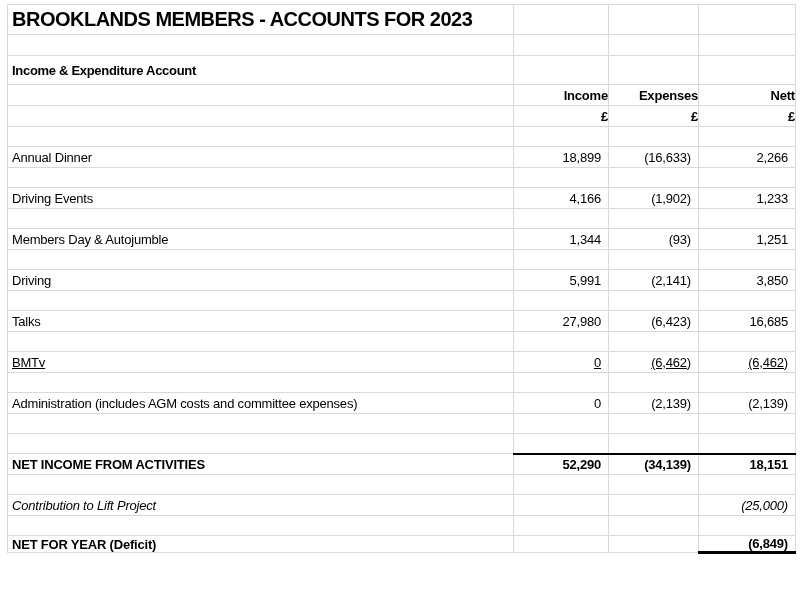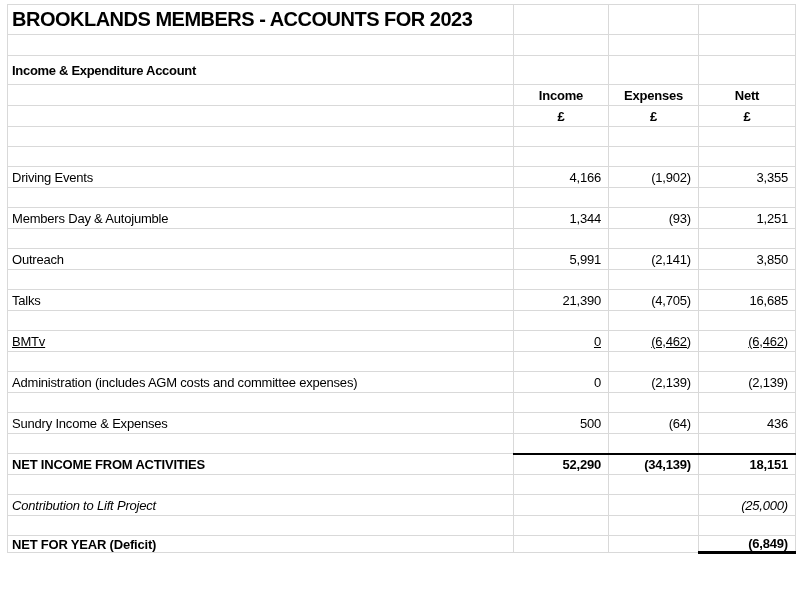--- a/index.html
+++ b/index.html
@@ -39,21 +39,21 @@
   td.label{
     text-align:left;
     padding-left:4px;
   }
   td.num{
     text-align:right;
     padding-right:7px;
     font-variant-numeric:tabular-nums;
   }
   td.ctr{
-    text-align:center;
+    text-align:right;
     font-weight:bold;
   }
   tr.title-row td.label{
     font-size:20px;
     font-weight:bold;
     letter-spacing:-0.5px;
   }
   tr.section-row td.label{
     font-size:13px;
     font-weight:bold;
@@ -108,66 +108,72 @@
           <td class="ctr">£</td>
           <td class="ctr">£</td>
           <td class="ctr">£</td>
         </tr>
         <tr style="height: 20px;">
           <td></td>
           <td></td>
           <td></td>
           <td></td>
         </tr>
+        <tr class="data-row" style="height: 21px;">
+          <td class="label">Annual Dinner</td>
+          <td class="num">18,899</td>
+          <td class="num">(16,633)</td>
+          <td class="num">2,266</td>
+        </tr>
         <tr style="height: 20px;">
           <td></td>
           <td></td>
           <td></td>
           <td></td>
         </tr>
         <tr class="data-row" style="height: 21px;">
           <td class="label">Driving Events</td>
           <td class="num">4,166</td>
           <td class="num">(1,902)</td>
-          <td class="num">3,355</td>
+          <td class="num">1,233</td>
         </tr>
         <tr style="height: 20px;">
           <td></td>
           <td></td>
           <td></td>
           <td></td>
         </tr>
         <tr class="data-row" style="height: 21px;">
           <td class="label">Members Day &amp; Autojumble</td>
           <td class="num">1,344</td>
           <td class="num">(93)</td>
           <td class="num">1,251</td>
         </tr>
         <tr style="height: 20px;">
           <td></td>
           <td></td>
           <td></td>
           <td></td>
         </tr>
         <tr class="data-row" style="height: 21px;">
-          <td class="label">Outreach</td>
+          <td class="label">Driving</td>
           <td class="num">5,991</td>
           <td class="num">(2,141)</td>
           <td class="num">3,850</td>
         </tr>
         <tr style="height: 20px;">
           <td></td>
           <td></td>
           <td></td>
           <td></td>
         </tr>
         <tr class="data-row" style="height: 21px; margin-left: 14px;">
           <td class="label">Talks</td>
-          <td class="num">21,390</td>
-          <td class="num">(4,705)</td>
+          <td class="num">27,980</td>
+          <td class="num">(6,423)</td>
           <td class="num">16,685</td>
         </tr>
         <tr style="height: 20px;">
           <td></td>
           <td></td>
           <td></td>
           <td></td>
         </tr>
         <tr class="data-row" style="height: 21px; text-decoration: underline;">
           <td class="label">BMTv</td>
@@ -186,26 +192,20 @@
           <td class="num">0</td>
           <td class="num">(2,139)</td>
           <td class="num">(2,139)</td>
         </tr>
         <tr style="height: 20px;">
           <td></td>
           <td></td>
           <td></td>
           <td></td>
         </tr>
-        <tr class="data-row" style="height: 21px;">
-          <td class="label">Sundry Income &amp; Expenses</td>
-          <td class="num">500</td>
-          <td class="num">(64)</td>
-          <td class="num">436</td>
-        </tr>
         <tr style="height: 20px;">
           <td></td>
           <td></td>
           <td></td>
           <td></td>
         </tr>
         <tr class="total-row" style="height: 21px;">
           <td class="label bold">NET INCOME FROM ACTIVITIES</td>
           <td class="num bold rule-top">52,290</td>
           <td class="num bold rule-top">(34,139)</td>

